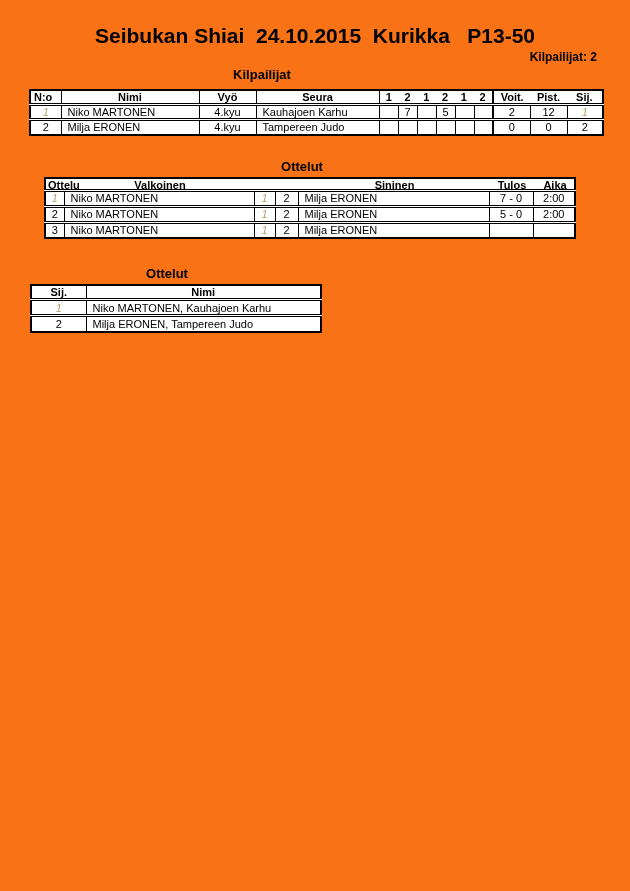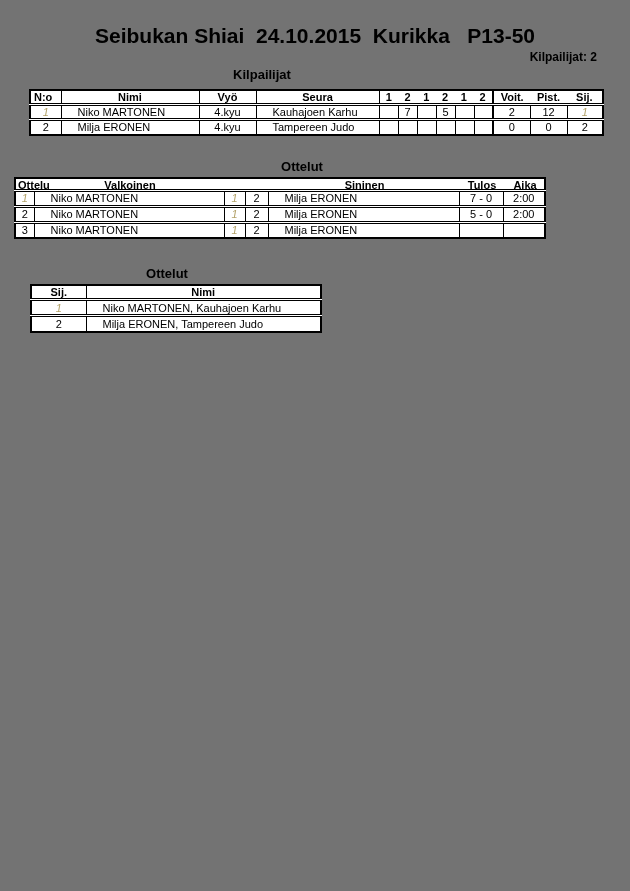--- a/index.html
+++ b/index.html
@@ -1,21 +1,21 @@
 <!DOCTYPE html>
 <html style="--light-one: #b3a269;"><head>
 <meta charset="utf-8">
 <style>
   * { margin: 0; padding: 0; box-sizing: border-box; }
   html, body { background: #ffffff; }
   .page {
     position: relative;
     width: 630px;
     height: 891px;
-    background: #737373;
+    background: #f97316;
     color: #000000;
     font-family: "Liberation Sans", sans-serif;
     overflow: hidden;
   }
   .doc-title {
     position: absolute;
     top: 24px;
     left: 0;
     width: 630px;
     text-align: center;
@@ -42,21 +42,21 @@
   #heading-tulokset   { left: 167px; top: 266px; }
 
   table {
     position: absolute;
     border-collapse: collapse;
     table-layout: fixed;
     background: #ffffff;
     border: 2px solid #000000;
   }
   #table-kilpailijat { left: 29px; top: 89px;  width: 573px; }
-  #table-ottelut     { left: 14px; top: 177px; width: 530px; }
+  #table-ottelut     { left: 44px; top: 177px; width: 530px; }
   #table-tulokset    { left: 30px; top: 284px; width: 290px; }
 
   th, td {
     font-size: 11px;
     padding: 0;
     vertical-align: middle;
     white-space: nowrap;
     overflow: hidden;
     text-align: center;
   }
@@ -65,21 +65,21 @@
   tbody td { height: 15px; font-weight: normal; }
   #table-ottelut tbody td, #table-tulokset tbody td { height: 16px; }
 
   
   .vline  { border-right: 1px solid #000000; }
   .vthick { border-right: 2px solid #000000; }
   
   thead tr th, tbody tr.sep td { border-bottom: 3px double #000000; }
 
   .al { text-align: left; padding-left: 3px; }
-  .nm { text-align: left; padding-left: 16px; }
+  .nm { text-align: left; padding-left: 6px; }
 
   
   .hgroup { display: flex; width: 100%; }
   .hgroup span { display: block; text-align: center; font-weight: bold; }
 
   
   .hrel { position: relative; }
   .hrel span { position: absolute; top: 0; height: 12px; line-height: 12px; font-weight: bold; }
 
   

